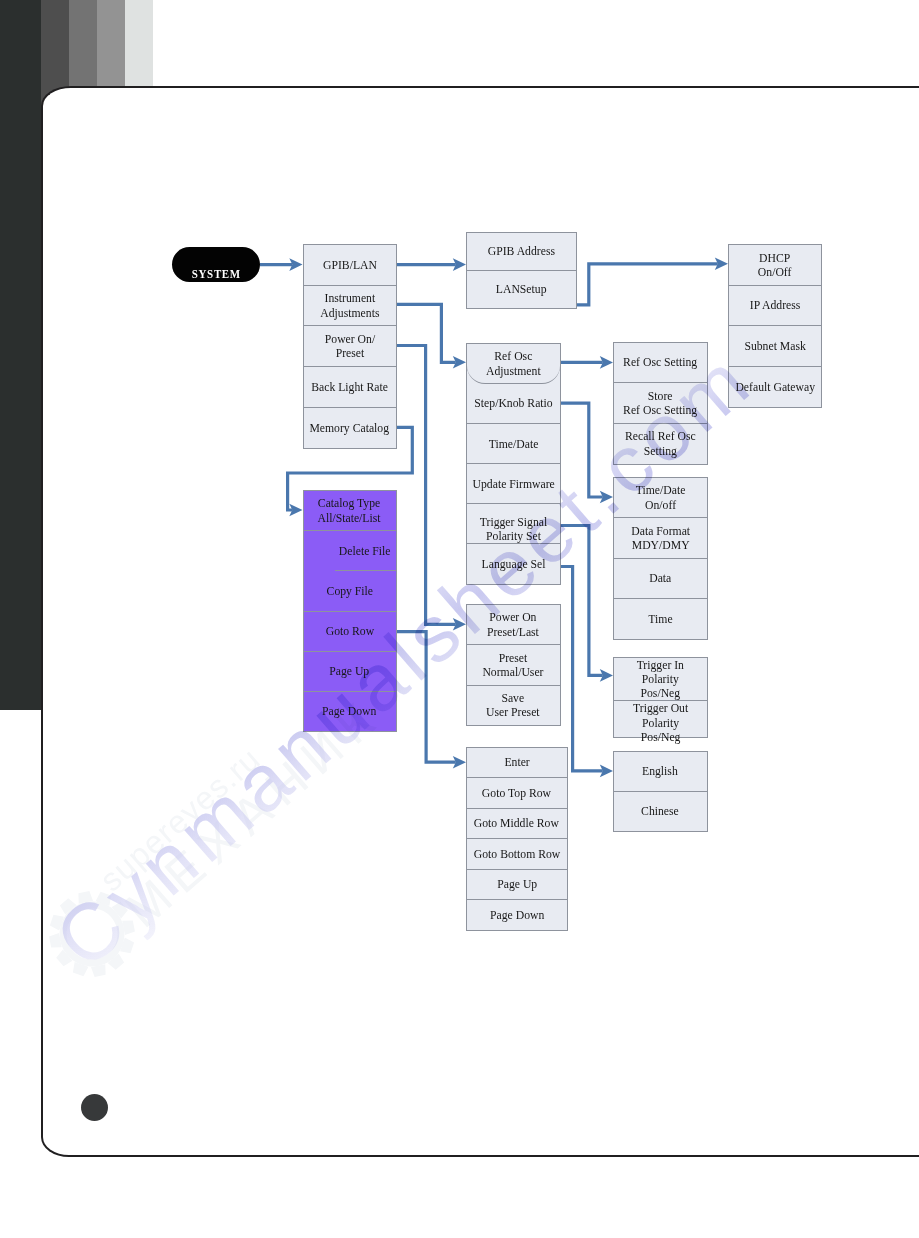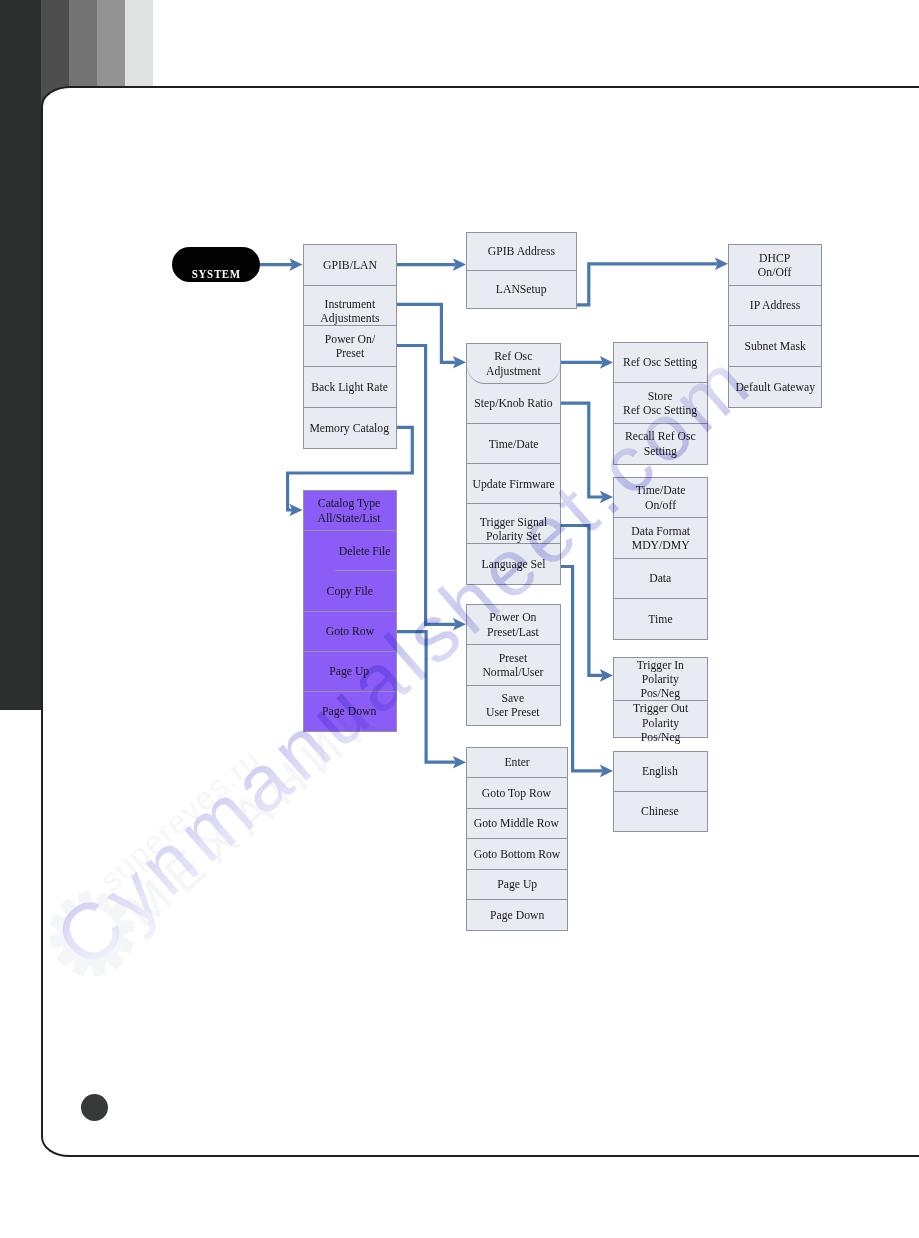--- a/index.html
+++ b/index.html
@@ -88,21 +88,21 @@
           <polyline points="396.5,631.7 426.1,631.7 426.1,762.2 455.8,762.2" fill="none" stroke="#4a77ad" stroke-width="3.2" stroke-linecap="butt" stroke-linejoin="miter"></polyline>
         </g>
       </svg>
       <div class="pill" style="left: 172px; top: 246.5px; width: 88px; height: 35px;">
         <span>SYSTEM</span>
       </div>
       <div class="grp" style="left: 302.5px; top: 244px; width: 94px; height: 204.5px; background: rgb(232, 235, 242); border-color: rgb(142, 147, 157);">
         <div class="cell" style="border-bottom-color: rgb(142, 147, 157);">
           <span>GPIB/LAN</span>
         </div>
-        <div class="cell" style="border-bottom-color: rgb(142, 147, 157); align-items: flex-end;">
+        <div class="cell" style="border-bottom-color: rgb(142, 147, 157);">
           <span>Instrument
 Adjustments</span>
         </div>
         <div class="cell" style="border-bottom-color: rgb(142, 147, 157);">
           <span>Power On/
 Preset</span>
         </div>
         <div class="cell" style="border-bottom-color: rgb(142, 147, 157);">
           <span>Back Light Rate</span>
         </div>

